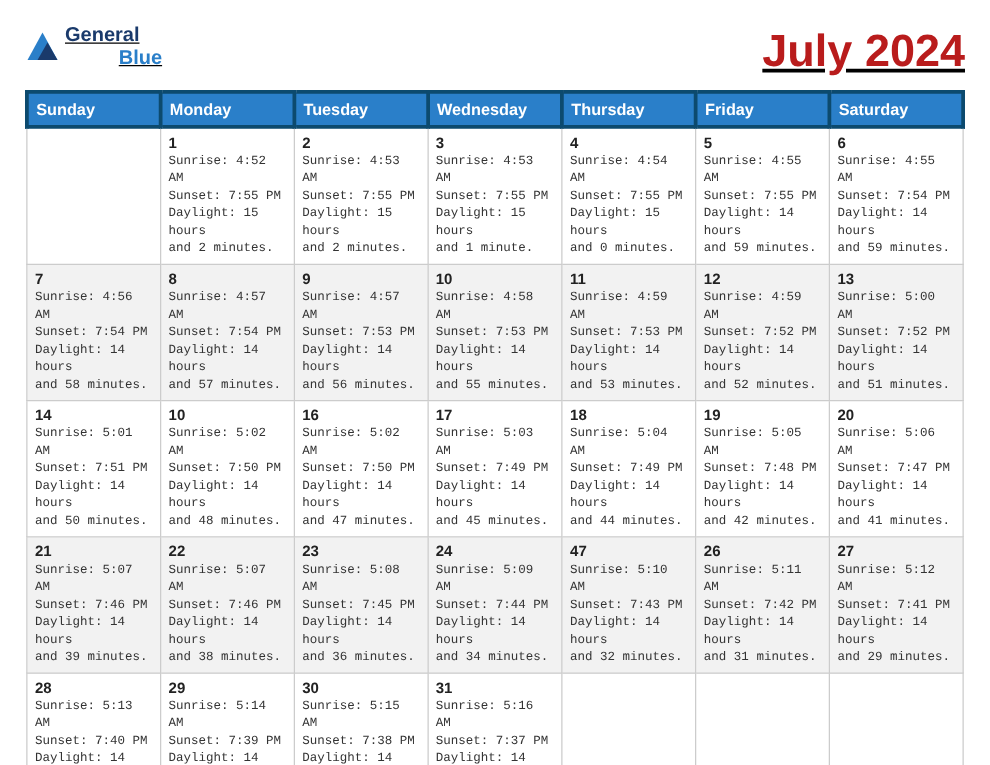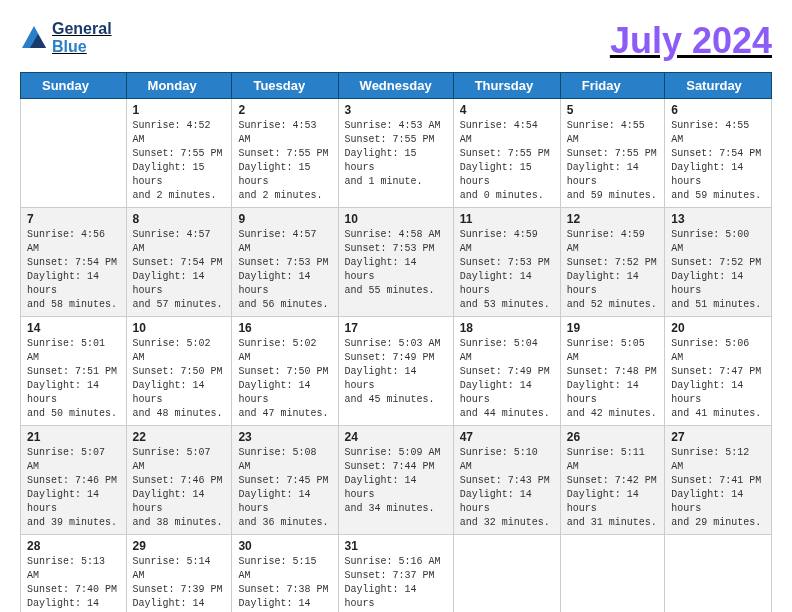--- a/index.html
+++ b/index.html
@@ -25,39 +25,39 @@
     .logo-icon {
       width: 28px;
       height: 28px;
     }
     .title-block {
       text-align: right;
     }
     .main-title {
       font-size: 36px;
       font-weight: bold;
-      color: #8b5cf6;
+      color: #b91c1c;
     }
     .subtitle {
       font-size: 16px;
       color: #333;
     }
     .calendar {
       width: 100%;
       border-collapse: collapse;
       font-size: 11px;
     }
     .calendar th {
       background: #2a7fc9;
       color: #fff;
       text-align: left;
-      padding: 5px 21px;
+      padding: 5px 6px;
       font-size: 13px;
       font-weight: bold;
-      border: 1px solid #0c4a6e;
+      border: 3px solid #0c4a6e;
     }
     .calendar td {
       border: 1px solid #ccc;
       vertical-align: top;
       padding: 4px 6px;
       height: 88px;
       width: 108px;
     }
     .day-num {
       font-weight: bold;
@@ -86,21 +86,21 @@
 <body>
 
 <div class="header">
   <div class="logo">
     <svg class="logo-icon" viewBox="0 0 28 28">
       <polygon points="14,2 26,24 2,24" fill="#2a7fc9"></polygon>
       <polygon points="18,10 26,24 10,24" fill="#1a3a6b"></polygon>
     </svg>
     <div>
       <div style="font-size:16px;font-weight:bold;color:#1a3a6b;">General</div>
-      <div style="font-size:16px;font-weight:bold;color:#2a7fc9;">Blue</div>
+      <div style="font-size:16px;font-weight:bold;color:#2a7fc9;margin-left:43px;">Blue</div>
     </div>
   </div>
   <div class="title-block">
     <div class="main-title">July 2024</div>
   </div>
 </div>
 
 <table class="calendar">
   <thead>
     <tr>

